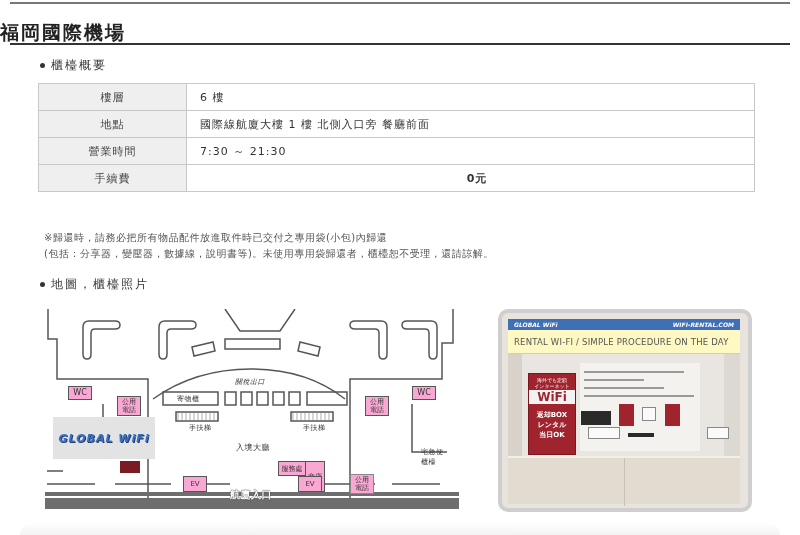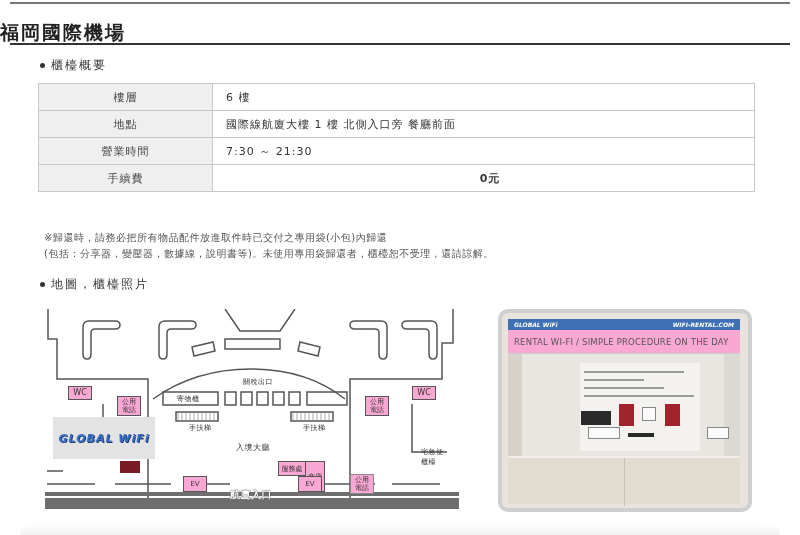--- a/index.html
+++ b/index.html
@@ -8,39 +8,39 @@
 
   .top-rule { position: absolute; left: 10px; top: 2px; width: 780px; height: 2px; background: #777; }
   .title { position: absolute; left: 0; top: 20px; width: 800px; text-align: left; font-size: 19px; letter-spacing: 2px; color: #222; }
   .title-rule { position: absolute; left: 10px; top: 43px; width: 780px; height: 2px; background: #333; }
 
   .section-head { position: absolute; left: 40px; font-size: 12px; letter-spacing: 2px; color: #333; display: flex; align-items: center; }
   .section-head .dot { width: 5px; height: 5px; background: #333; border-radius: 50%; margin-right: 6px; }
 
   table.info { position: absolute; left: 38px; top: 83px; width: 717px; border-collapse: collapse; font-size: 11px; }
   table.info td { border: 1px solid #c8c8c8; height: 27px; letter-spacing: 1px; }
-  table.info td.th { width: 174px; background: #efefef; text-align: center; color: #444; }
+  table.info td.th { width: 148px; background: #efefef; text-align: center; color: #444; }
   table.info td.val { padding-left: 13px; color: #333; }
   table.info td.val.bold { font-weight: bold; text-align: center; }
 
   .note { position: absolute; left: 44px; font-size: 10px; color: #555; letter-spacing: 0.5px; white-space: nowrap; }
 
   
   .map { position: absolute; left: 45px; top: 309px; width: 414px; height: 200px; background: #fff; overflow: hidden; }
   .map svg { position: absolute; left: 0; top: 0; }
   .map-label { position: absolute; font-size: 7px; color: #333; white-space: nowrap; letter-spacing: 0.5px; }
   .map-box { position: absolute; border: 1px solid #555; background: #f9a8d4; font-size: 7px; text-align: center; color: #333; line-height: 8px; display: flex; align-items: center; justify-content: center; }
   .gw-logo-box { position: absolute; left: 8px; top: 108px; width: 102px; height: 42px; background: #e3e3e3; display: flex; align-items: center; justify-content: center; }
   .gw-logo { font-size: 11px; font-weight: bold; font-style: italic; color: #3a6fc4; letter-spacing: 1px; text-shadow: 1px 1px 0 #1f3d75; }
 
   
   .photo { position: absolute; left: 498px; top: 309px; width: 254px; height: 203px; border: 4px solid #cfcfcf; border-radius: 10px; overflow: hidden; background: #e8e3dc; }
   .photo .banner-top { position: absolute; left: 6px; top: 6px; width: 232px; height: 11px; background: #3f6fb5; display: flex; justify-content: space-between; align-items: center; padding: 0 6px; }
   .photo .banner-top span { color: #fff; font-size: 6px; font-weight: bold; font-style: italic; }
-  .photo .banner-main { position: absolute; left: 6px; top: 17px; width: 232px; height: 24px; background: #f9a8d4; display: flex; align-items: center; padding-left: 6px; font-size: 8.5px; color: #555; letter-spacing: 0.2px; border-bottom: 1px solid #ccc; }
+  .photo .banner-main { position: absolute; left: 6px; top: 17px; width: 232px; height: 24px; background: #fef9c3; display: flex; align-items: center; padding-left: 6px; font-size: 8.5px; color: #555; letter-spacing: 0.2px; border-bottom: 1px solid #ccc; }
   .photo .wall { position: absolute; left: 6px; top: 41px; width: 232px; height: 108px; background: #e9e6e2; }
   .photo .backwall { position: absolute; left: 78px; top: 50px; width: 120px; height: 88px; background: #f4f2ef; }
   .photo .pillar { position: absolute; background: #d8d2ca; }
   .photo .redbox { position: absolute; left: 26px; top: 60px; width: 48px; height: 82px; background: #a0242e; border: 1px solid #7a1820; }
   .photo .redbox .wifi { position: absolute; left: 0; top: 16px; width: 100%; height: 14px; background: #f2f2f2; color: #a0242e; font-weight: bold; font-size: 12px; text-align: center; line-height: 14px; }
   .photo .redbox .t1 { position: absolute; left: 0; top: 3px; width: 100%; text-align: center; color: #fff; font-size: 5px; line-height: 6px; }
   .photo .redbox .t2 { position: absolute; left: 0; top: 36px; width: 100%; text-align: center; color: #fff; font-size: 7px; line-height: 10px; font-weight: bold; }
   .photo .poster { position: absolute; background: #a0242e; }
   .photo .textline { position: absolute; height: 2px; background: #9a9a9a; }
   .photo .counter { position: absolute; left: 6px; top: 143px; width: 232px; height: 48px; background: #e2dbd0; border-top: 2px solid #f2efe9; }
@@ -168,21 +168,21 @@
   </div>
 
   <div class="map-box" style="left:23px;top:77px;width:24px;height:14px;font-size:8px;">WC</div>
   <div class="map-box" style="left:72px;top:87px;width:24px;height:20px;white-space:pre;">公用
 電話</div>
   <div class="map-box" style="left:367px;top:77px;width:24px;height:14px;font-size:8px;">WC</div>
   <div class="map-box" style="left:320px;top:87px;width:24px;height:20px;white-space:pre;">公用
 電話</div>
 
   <div class="map-label" style="left:132px;top:85px;">寄物櫃</div>
-  <div class="map-label" style="left:198px;top:68px;">關稅出口</div>
+  <div class="map-label" style="left:190px;top:68px;font-style:italic;">關稅出口</div>
   <div class="map-label" style="left:144px;top:114px;">手扶梯</div>
   <div class="map-label" style="left:258px;top:114px;">手扶梯</div>
   <div class="map-label" style="left:191px;top:133px;font-size:8px;">入境大廳</div>
   <div class="map-label" style="left:376px;top:103px;white-space:pre;line-height:10px;margin-top:35px;">宅急便
 櫃檯</div>
 
   <div class="map-box" style="left:233px;top:152px;width:28px;height:15px;">服務處</div>
   <div class="map-box" style="left:260px;top:152px;width:20px;height:31px;">商店</div>
   <div class="map-box" style="left:138px;top:167px;width:24px;height:16px;">EV</div>
   <div class="map-box" style="left:253px;top:167px;width:24px;height:16px;">EV</div>
@@ -201,20 +201,28 @@
   <div class="textline" style="left:82px;top:74px;width:80px;"></div>
   <div class="textline" style="left:82px;top:82px;width:110px;"></div>
   <div class="poster" style="left:117px;top:91px;width:15px;height:22px;"></div>
   <div class="poster" style="left:163px;top:91px;width:15px;height:22px;"></div>
   <div class="screen" style="left:140px;top:94px;width:14px;height:14px;"></div>
   <div class="device" style="left:79px;top:98px;width:30px;height:14px;"></div>
   <div class="screen" style="left:86px;top:114px;width:32px;height:12px;"></div>
   <div class="device" style="left:126px;top:120px;width:26px;height:4px;"></div>
   <div class="screen" style="left:205px;top:114px;width:22px;height:12px;"></div>
 
+  <div class="redbox">
+    <div class="t1" style="white-space:pre;">海外でも定額
+インターネット</div>
+    <div class="wifi">WiFi</div>
+    <div class="t2" style="white-space:pre;">返却BOX
+レンタル
+当日OK</div>
+  </div>
 
   <div class="counter">
     <div class="seam"></div>
   </div>
 
   <div class="banner-top">
     <span>GLOBAL WiFi</span>
     <span>WIFI-RENTAL.COM</span>
   </div>
   <div class="banner-main">RENTAL WI-FI / SIMPLE PROCEDURE ON THE DAY</div>

